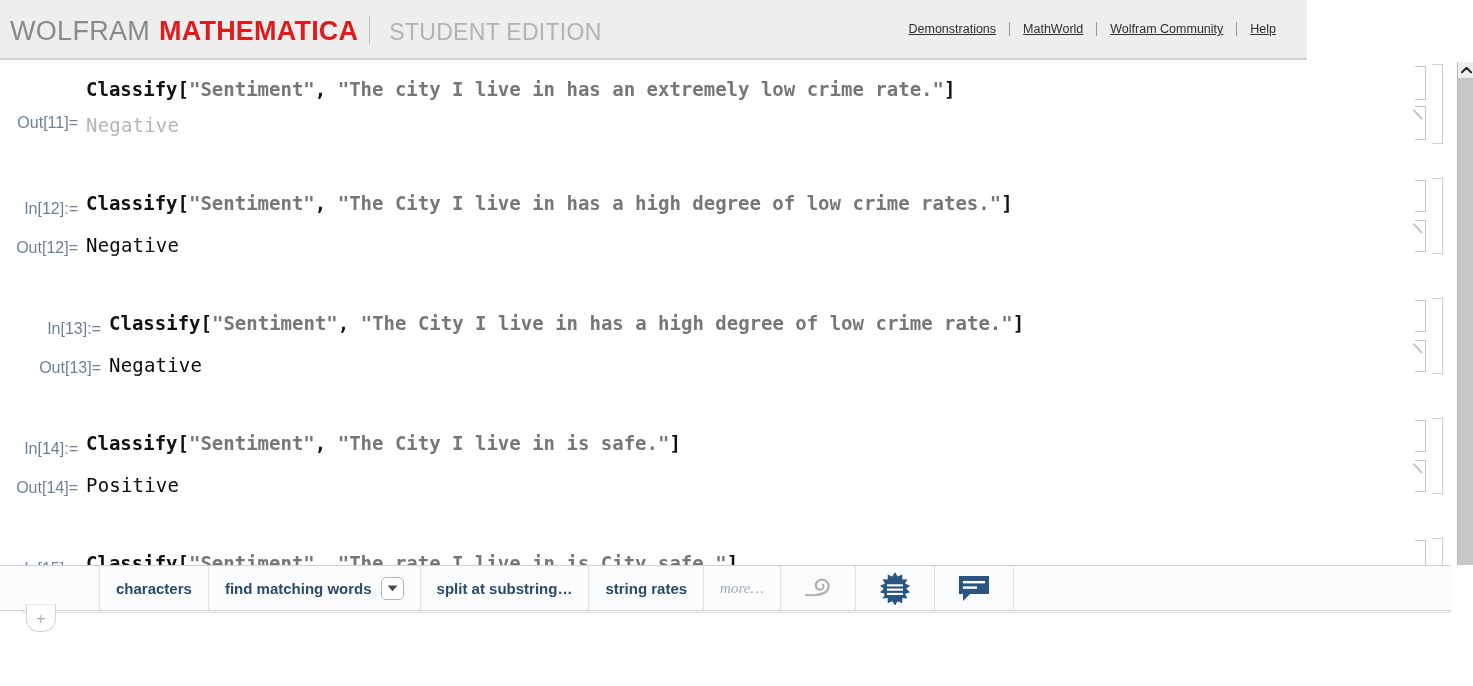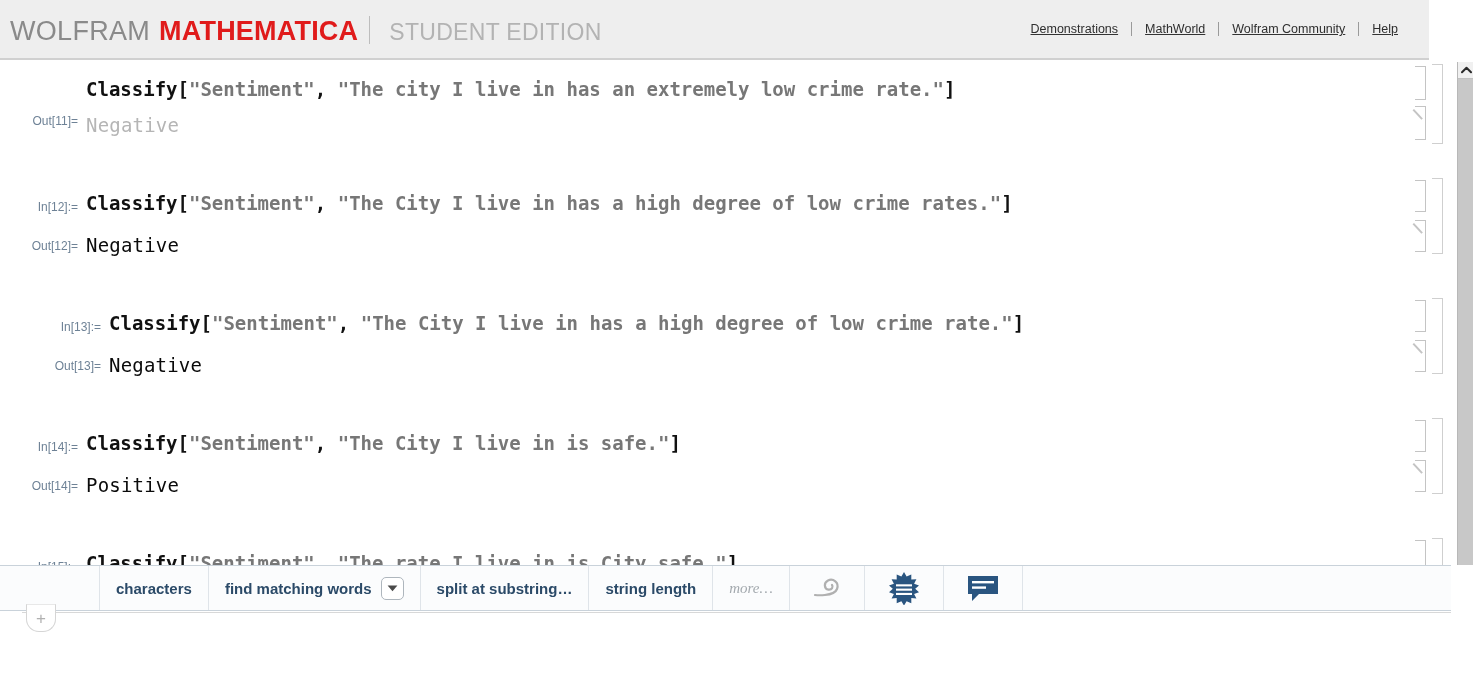--- a/index.html
+++ b/index.html
@@ -8,21 +8,21 @@
     margin: 0; padding: 0;
     width: 1473px; height: 686px;
     overflow: hidden;
     background: #ffffff;
     font-family: "Liberation Sans", sans-serif;
   }
 
   
   .app-header {
     position: absolute; left: 0; top: 0;
-    width: 1429px; height: 60px;
+    width: 1307px; height: 60px;
     background: #eeeeee;
     border-bottom: 2px solid #d0d0d0;
     display: flex; align-items: center;
   }
   .brand {
     display: flex; align-items: baseline;
     margin-left: 10px;
     white-space: nowrap;
   }
   .brand-wolfram {
@@ -77,21 +77,21 @@
     display: flex;
     align-items: flex-start;
     position: relative;
   }
   .cell-label {
     width: 86px;
     flex: 0 0 86px;
     text-align: right;
     padding-right: 8px;
     font-family: "Liberation Sans", sans-serif;
-    font-size: 12px;
+    font-size: 16px;
     color: #6e8296;
     white-space: nowrap;
   }
   .cell-content {
     font-family: "DejaVu Sans Mono", monospace;
     font-size: 19px;
     white-space: pre;
     line-height: 1.22;
   }
   .in-content { font-weight: bold; color: #111111; }
@@ -326,21 +326,21 @@
         <path d="M0.6 1.4 L10.4 1.4 L5.5 7.2 Z" fill="#4a4a4a"></path>
       </svg>
     </span>
   </div>
 
   <div class="sb-cell">
     <span>split at substring…</span>
   </div>
 
   <div class="sb-cell">
-    <span>string length</span>
+    <span>string rates</span>
   </div>
 
   <div class="sb-cell more">
     <span>more…</span>
   </div>
 
   <div class="sb-cell icon">
     <svg width="30" height="26" viewBox="0 0 30 26">
       <path d="M3 20 C3 20 22 22 25 14 C27.5 7.5 21 3 16 5.5 C11.5 7.8 12 14 16.5 14.6 C20 15 21.5 12 20 10" stroke="#b0b0b0" stroke-width="2.2" fill="none" stroke-linecap="round"></path>
     </svg>

